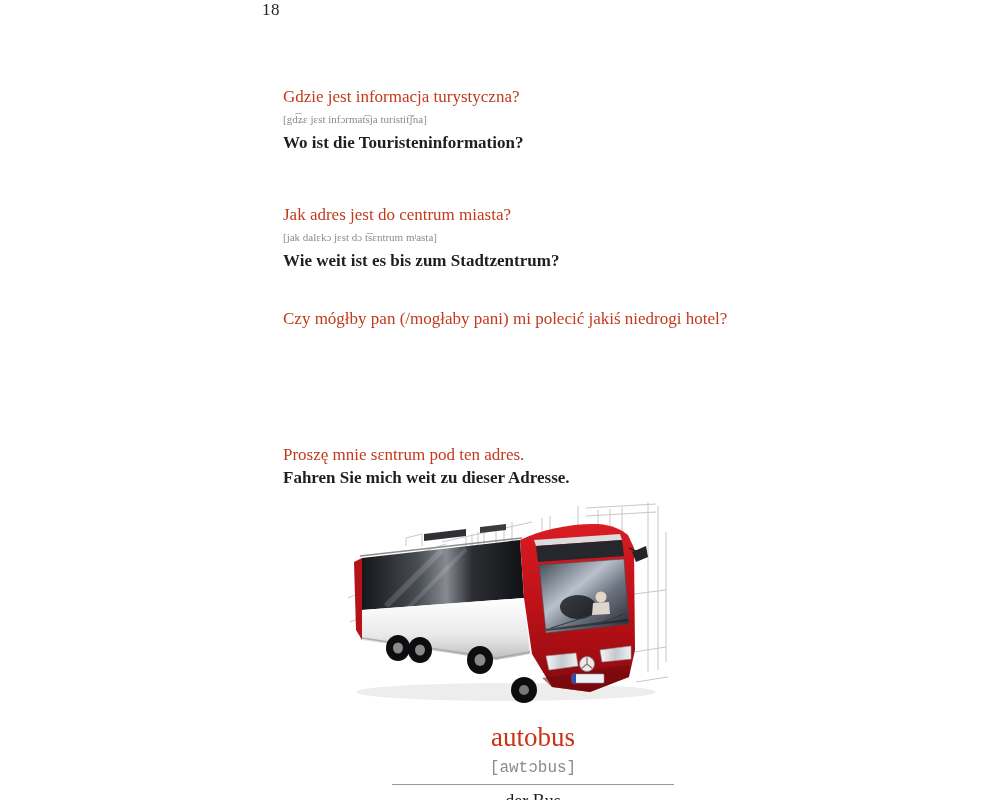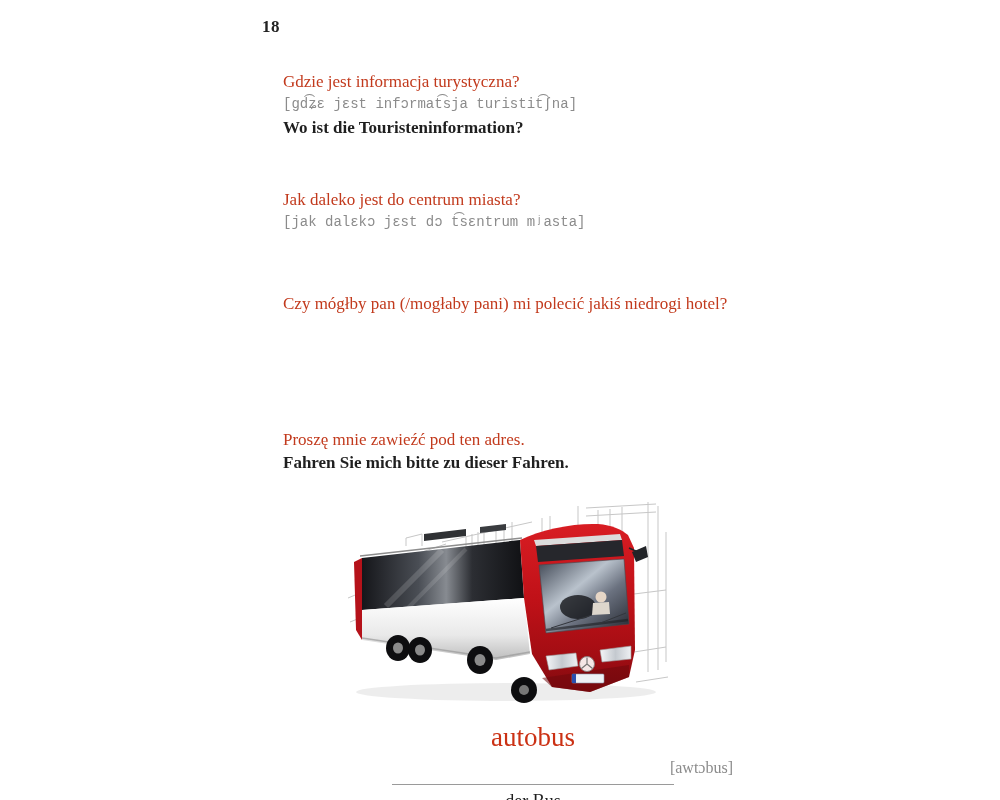--- a/index.html
+++ b/index.html
@@ -11,76 +11,77 @@
   *{margin:0;padding:0;box-sizing:border-box;}
   html,body{background:#ffffff;}
   .page{
     position:relative;
     width:1000px;height:800px;
     background:#ffffff;
     overflow:hidden;
     font-family:"Liberation Serif",serif;
   }
   .page-number{
-    position:absolute;left:262px;top:17px;
-    font-size:17px;color:#232323;letter-spacing:.5px;font-weight:bold;
+    position:absolute;left:262px;top:0px;
+    font-size:17px;color:#232323;letter-spacing:.5px;
   }
   .phrase{position:absolute;left:283px;width:480px;}
   .phrase .pl{
-    font-size:17px;line-height:23px;color:var(--accent-red);
+    font-size:17px;line-height:23px;color:var(--accent-red);margin-top:15px;
   }
   .phrase .ipa{
-    font-family:Liberation Mono, monospace;
-    font-size:14px;line-height:23px;color:var(--ipa-gray);
+    font-family:Liberation Serif, serif;
+    font-size:11px;line-height:23px;color:var(--ipa-gray);
   }
   .phrase .de{
     font-size:17px;line-height:24px;color:var(--text-black);font-weight:bold;
   }
   .phrase-1{top:70px;}
   .phrase-2{top:188px;}
   .phrase-3{top:292px;width:500px;}
   .phrase-4{top:428px;}
   .bus-illustration{position:absolute;left:346px;top:502px;width:322px;height:206px;}
   .vocab{
     position:absolute;left:333px;top:721px;width:400px;
     text-align:center;
   }
   .vocab .word{font-size:27px;color:var(--word-red);line-height:32px;text-align:center;}
   .vocab .word-ipa{
-    font-family:Liberation Serif, serif;
-    font-size:16px;color:var(--ipa-gray);margin-top:5px;line-height:20px;text-align:right;
+    font-family:Liberation Mono, monospace;
+    font-size:16px;color:var(--ipa-gray);margin-top:5px;line-height:20px;
   }
   .vocab .divider{width:282px;height:1px;background:#9a9a9a;margin:6px auto 0;}
   .vocab .word-de{font-size:18px;color:var(--text-black);margin-top:5px;line-height:22px;}
 </style>
 </head>
 <body>
 
 <div class="page">
 
   <div class="page-number">18</div>
 
   <section class="phrase phrase-1">
     <p class="pl">Gdzie jest informacja turystyczna?</p>
     <p class="ipa">[gd͡ʑɛ jɛst infɔrmat͡sja turistit͡ʃna]</p>
     <p class="de">Wo ist die Touristeninformation?</p>
   </section>
 
   <section class="phrase phrase-2">
-    <p class="pl">Jak daleko jest do centrum miasta?</p>
+    <p class="pl">Jak adres jest do centrum miasta?</p>
     <p class="ipa">[jak dalɛkɔ jɛst dɔ t͡sɛntrum mʲasta]</p>
+    <p class="de">Wie weit ist es bis zum Stadtzentrum?</p>
   </section>
 
   <section class="phrase phrase-3">
     <p class="pl">Czy mógłby pan (/mogłaby pani) mi polecić jakiś niedrogi hotel?</p>
   </section>
 
   <section class="phrase phrase-4">
-    <p class="pl">Proszę mnie zawieźć pod ten adres.</p>
-    <p class="de">Fahren Sie mich bitte zu dieser Fahren.</p>
+    <p class="pl">Proszę mnie sɛntrum pod ten adres.</p>
+    <p class="de">Fahren Sie mich weit zu dieser Adresse.</p>
   </section>
 
   <div class="bus-illustration">
     <svg viewBox="0 0 322 206" width="322" height="206" xmlns="http://www.w3.org/2000/svg">
       <defs>
         <linearGradient id="redFront" x1="0" y1="0" x2="0" y2="1">
           <stop offset="0" stop-color="#d81d23"></stop>
           <stop offset="0.45" stop-color="#c01118"></stop>
           <stop offset="0.78" stop-color="#a30d13"></stop>
           <stop offset="1" stop-color="#7e0a0f"></stop>

